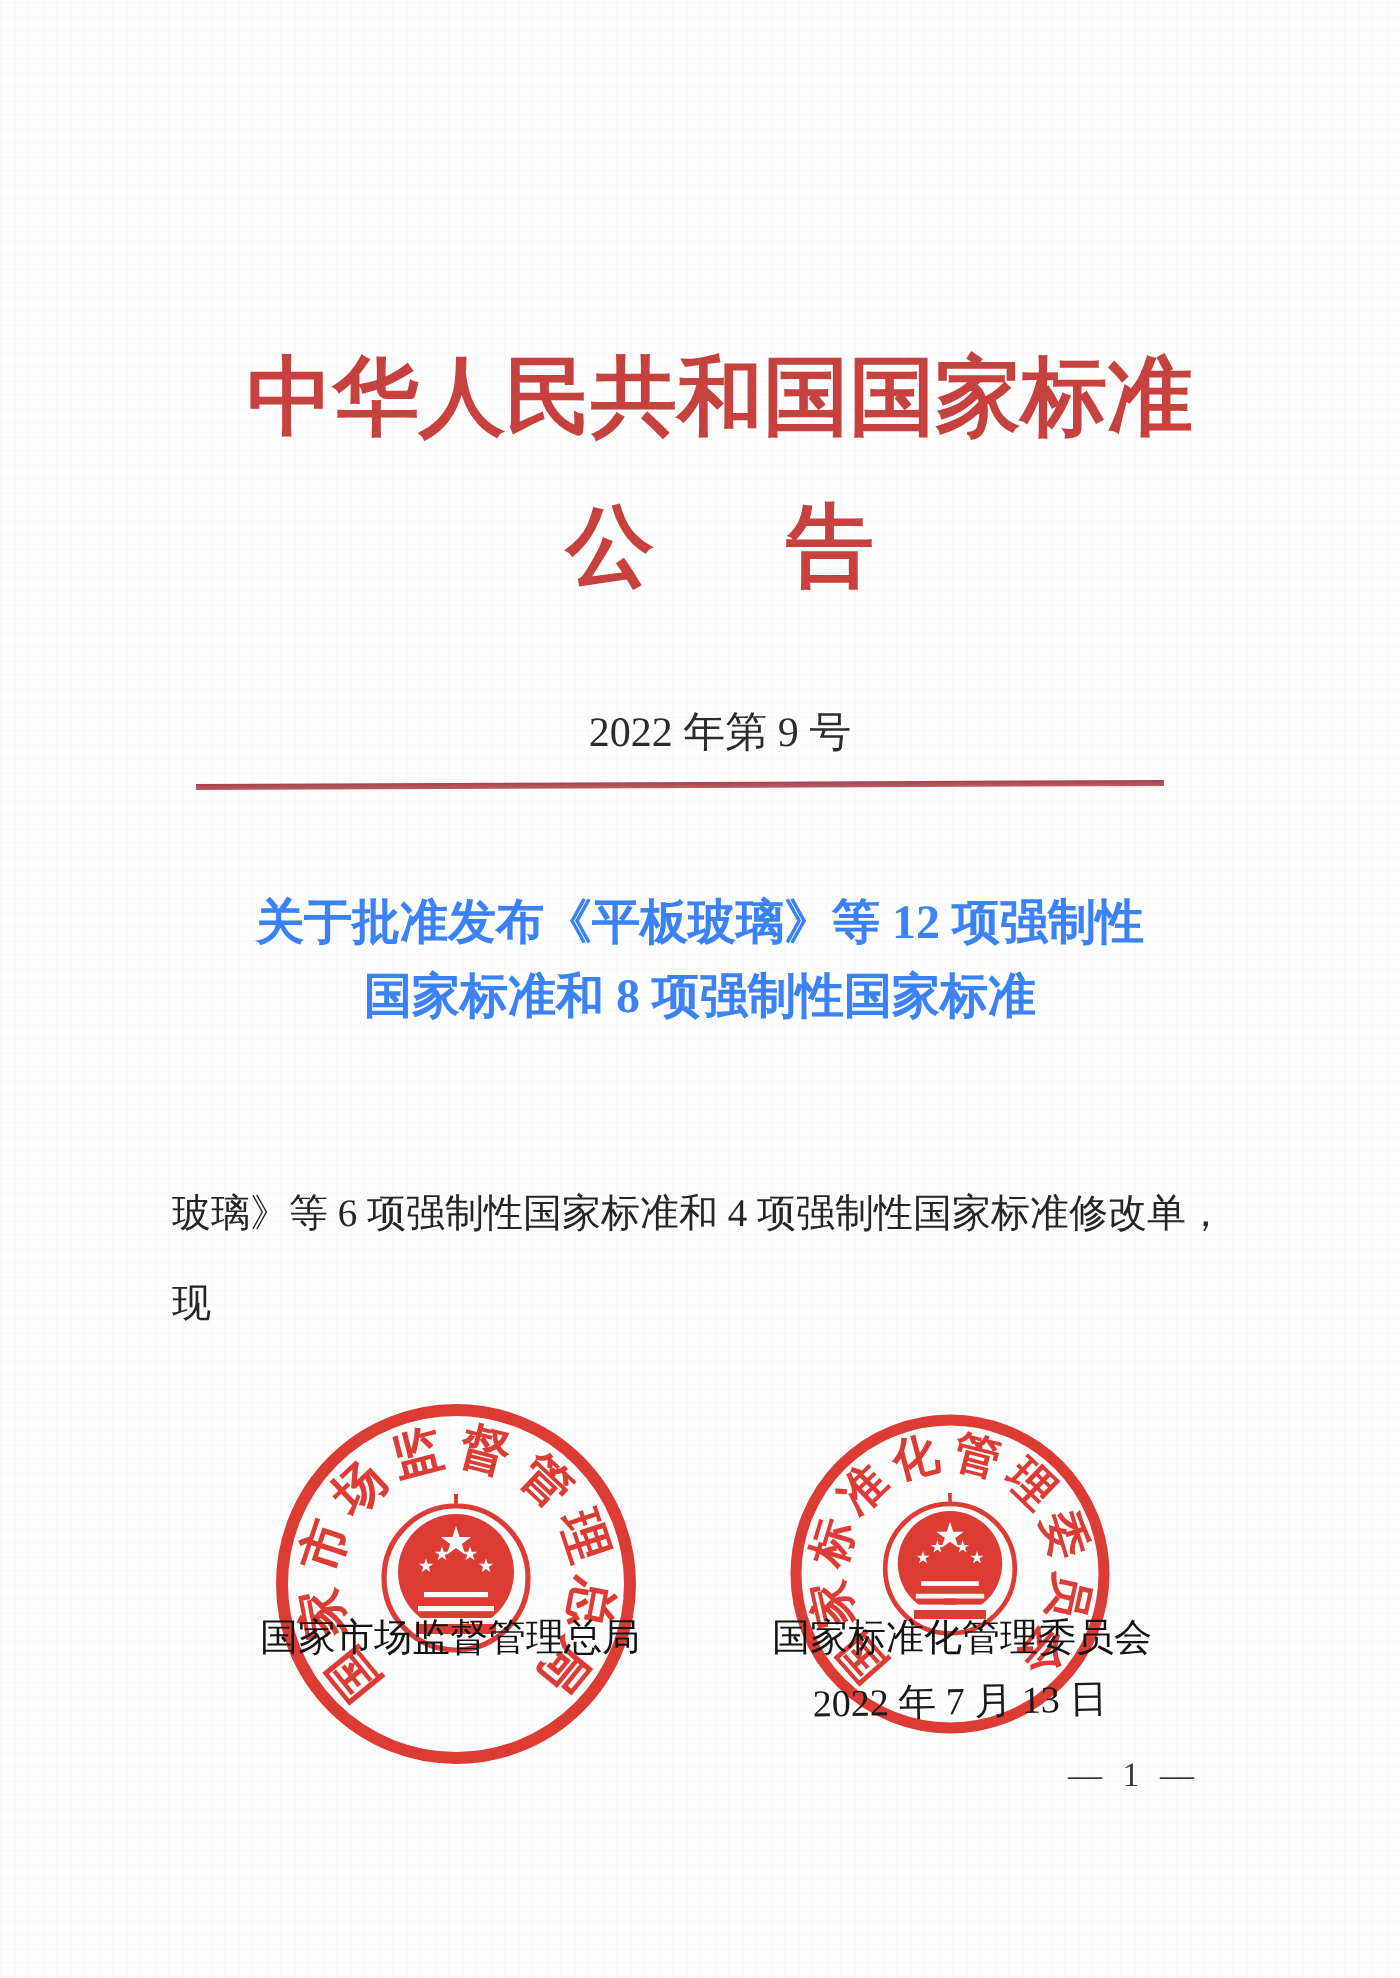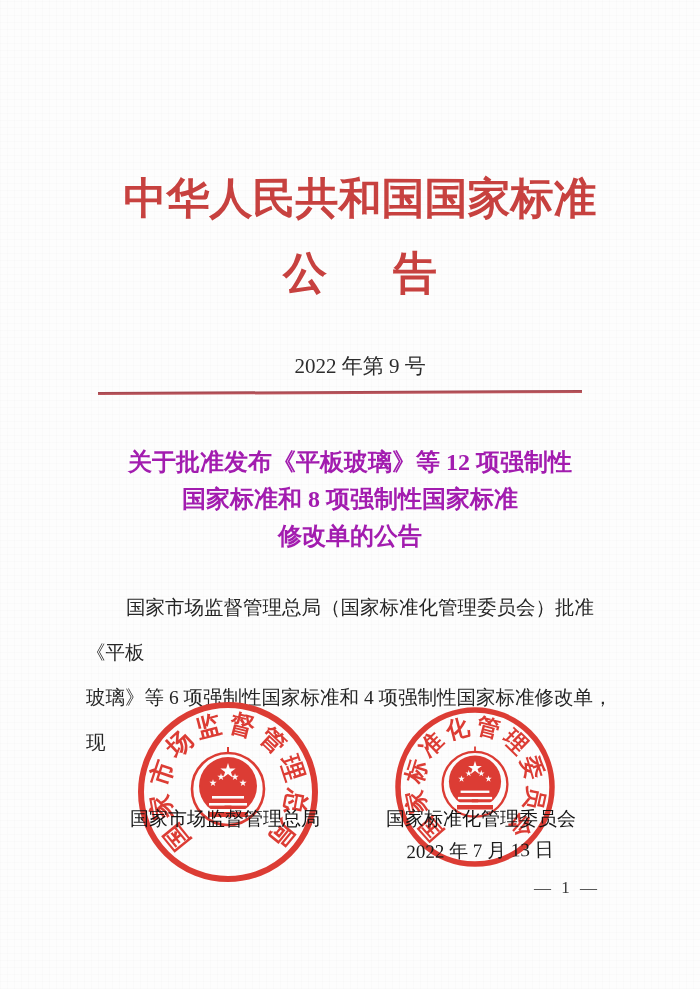--- a/index.html
+++ b/index.html
@@ -47,21 +47,21 @@
   .red-rule {
     top: 391px; left: 98px; width: 484px; height: 3px;
     background: linear-gradient(180deg, #a0454e, #c25a60);
     transform: rotate(-0.25deg);
   }
   .doc-heading {
     top: 444px; left: 85px; width: 530px;
     text-align: center;
     font-size: 24px; font-weight: bold;
     line-height: 37px;
-    color: #a21caf;
+    color: #3b82f6;
   }
   .body-text {
     top: 585px; left: 86px; width: 528px;
     font-size: 19.5px;
     line-height: 45px;
     color: #252525;
   }
   .body-text .indent { text-indent: 40px; }
 
   .seal { position: absolute; z-index: 1; }
@@ -113,25 +113,23 @@
     <span>告</span>
   </div>
 
   <div class="abs issue-no">2022 年第 9 号</div>
 
   <div class="abs red-rule"></div>
 
   <div class="abs doc-heading">
     <div>关于批准发布《平板玻璃》等 12 项强制性</div>
     <div>国家标准和 8 项强制性国家标准</div>
-    <div>修改单的公告</div>
   </div>
 
   <div class="abs body-text">
-    <div class="indent">国家市场监督管理总局（国家标准化管理委员会）批准《平板</div>
     <div>玻璃》等 6 项强制性国家标准和 4 项强制性国家标准修改单，现</div>
   </div>
 
   <svg class="seal seal-left" width="188" height="188" viewBox="-94 -94 188 188">
     <defs>
       <path id="starP" d="M0,-1 L0.2245,-0.309 L0.951,-0.309 L0.3633,0.118 L0.5878,0.809 L0,0.382 L-0.5878,0.809 L-0.3633,0.118 L-0.951,-0.309 L-0.2245,-0.309 Z"></path>
       <path id="arcL" d="M -36.9 47.3 A 60 60 0 1 1 36.9 47.3" fill="none"></path>
       <g id="emblemG">
         <circle cx="0" cy="-3" r="36" fill="none" stroke="#dc3c34" stroke-width="2.6"></circle>
         <rect x="-1" y="-45" width="2" height="7" fill="#dc3c34"></rect>

